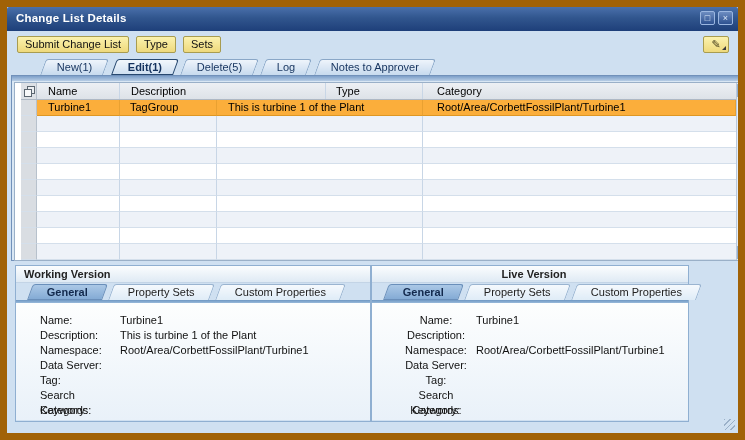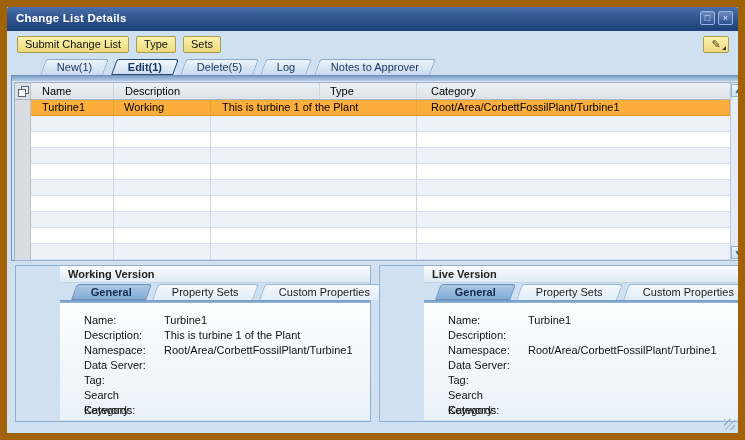--- a/index.html
+++ b/index.html
@@ -44,21 +44,21 @@
   .tab.active { border:1px solid #27486f; font-weight:bold;
                 background:linear-gradient(#f2f7fc, #cfe0f1); }
 
   
   .contentpanel { position:absolute; left:4px; top:68px; width:735px; height:186px;
                   border:1px solid #7191ba; background:#d9e7f4; }
   .tabbar { position:absolute; left:0; top:0; width:100%; height:5px;
             background:linear-gradient(#7d9fc9, #b7cde5); }
   .tbl { position:absolute; left:2px; top:6px; width:731px; height:179px;
          background:#fff; border:1px solid #9ab0c8; display:flex; }
-  .tbl-main { width:715px; }
+  .tbl-main { width:715px;margin-left:6px; }
   .tbl-scroll { width:14px; background:#e4edf6; border-left:1px solid #b9c9dc; position:relative; }
   .sbtn { position:absolute; left:0px; width:13px; height:13px;
           background:linear-gradient(#f2f7fc, #cfdff0); border:1px solid #94b0cf;
           color:#4a6a94; font-size:7px; line-height:11px; text-align:center; }
   .sbtn.up { top:1px; } .sbtn.down { bottom:1px; }
 
   .thead { display:flex; height:17px; background:linear-gradient(#edf0f4, #dde2e8);
            border-bottom:1px solid #aeb8c4; color:#000; }
   .thead .cell { line-height:16px; font-size:11px; }
   .cell { overflow:hidden; white-space:nowrap; border-right:1px solid #c8d6e6; padding-left:11px; }
@@ -76,23 +76,23 @@
                                 border-right:1px solid #e9a131; border-bottom:1px solid #de9724; }
 
   .pagesicon { position:relative; display:inline-block; width:10px; height:10px; margin-top:3px; }
   .pagesicon::before { content:""; position:absolute; left:3px; top:0; width:6px; height:6px;
                        border:1px solid #5b6670; background:#eceff2; }
   .pagesicon::after  { content:""; position:absolute; left:0; top:3px; width:6px; height:6px;
                        border:1px solid #5b6670; background:#f8f9fa; }
 
   
   .vpanel { position:absolute; top:258px; height:157px; border:1px solid #8fafd1;
-            background:#cfe0f1;padding-left:44px; }
+            background:#cfe0f1; }
   .vpanel.working { left:8px; width:356px; }
-  .vpanel.live    { left:372px; width:365px; }
+  .vpanel.live    { left:364px; width:318px;text-align:center; }
   .vhead { height:17px; line-height:16px; padding-left:8px; font-weight:bold; color:#222;
            background:linear-gradient(#fbfdfe, #dfeaf4); border-bottom:1px solid #c3d4e6; }
   .vtabs { position:relative; height:17px; padding-left:14px; padding-top:1px; white-space:nowrap; }
   .vtab { position:relative; display:inline-block; height:16px; line-height:15px;
           padding:0 16px; margin-right:3px; transform:skewX(-20deg);
           background:linear-gradient(#f5f9fd, #dfecf7); border:1px solid #9ab4d0;
           border-bottom:none; border-radius:3px 3px 0 0; color:#222; }
   .vtab > span { display:inline-block; transform:skewX(20deg); }
   .vtab.active { background:linear-gradient(#abc8e6, #84abd5); border:1px solid #6a8fba;
                  font-weight:bold; color:#12294d; }
@@ -147,21 +147,21 @@
           <div class="cell c-sel"><span class="pagesicon"></span></div>
           <div class="cell c-name">Name</div>
           <div class="cell c-desc">Description</div>
           <div class="cell c-type">Type</div>
           <div class="cell c-ns">Category</div>
         </div>
 
         <div class="trow sel">
           <div class="cell c-sel"></div>
           <div class="cell c-name">Turbine1</div>
-          <div class="cell c-type">Working</div>
+          <div class="cell c-type">TagGroup</div>
           <div class="cell c-desc">This is turbine 1 of the Plant</div>
           <div class="cell c-ns">Root/Area/CorbettFossilPlant/Turbine1</div>
         </div>
 
         <div class="trow alt">
             <div class="cell c-sel"></div>
             <div class="cell c-name"></div>
             <div class="cell c-type"></div>
             <div class="cell c-desc"></div>
             <div class="cell c-ns"></div>

